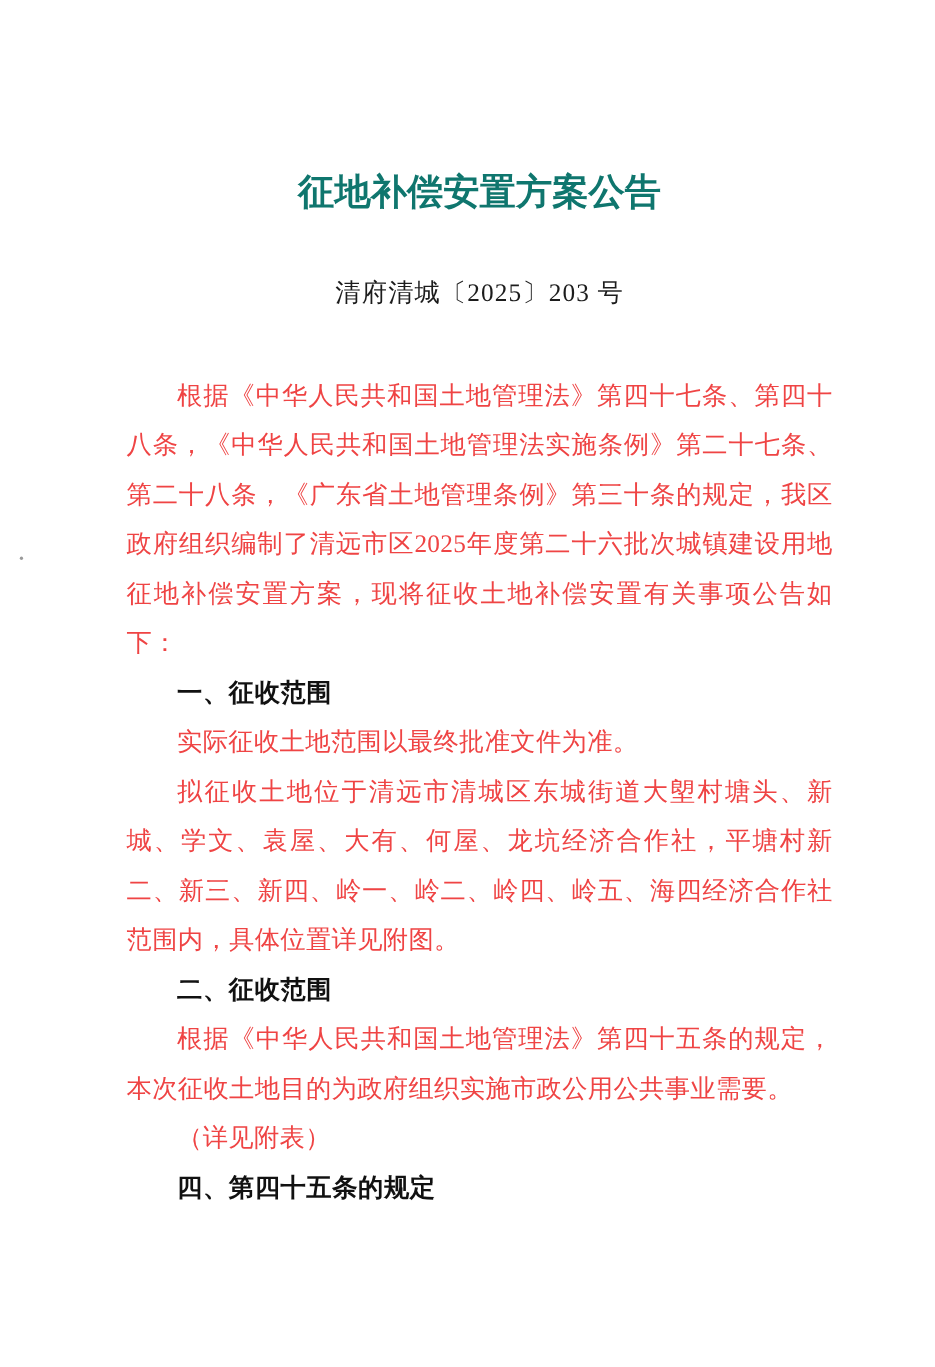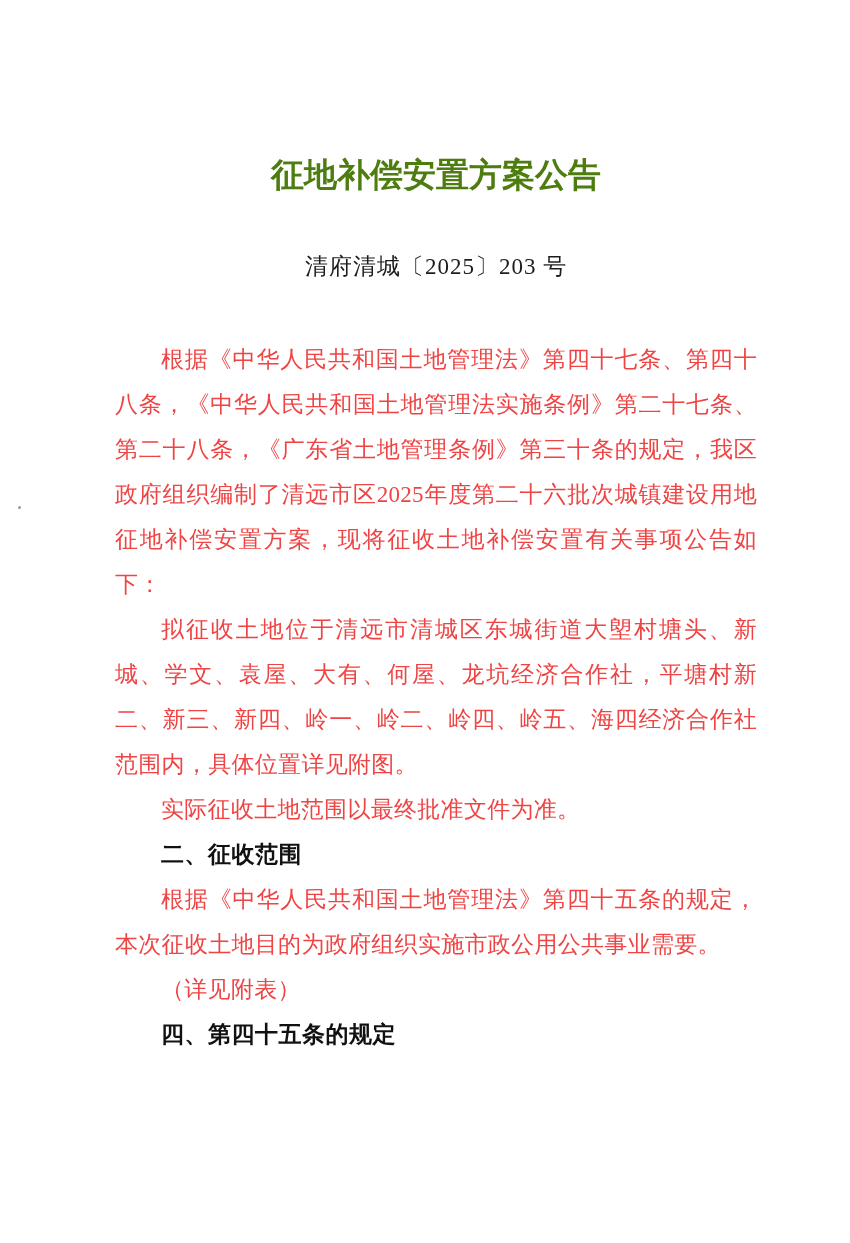--- a/index.html
+++ b/index.html
@@ -21,21 +21,21 @@
     left: 115px;
     top: 0;
     width: 642px;
   }
   .doc-title {
     margin: 152px 0 0 0;
     font-size: 33px;
     line-height: 46px;
     font-weight: 700;
     text-align: center;
-    color: #4d7c0f;
+    color: #0f766e;
     letter-spacing: 0px;
     font-family: "Liberation Serif", "DejaVu Serif", serif;
   }
   .doc-number {
     margin: 52px 0 0 0;
     font-size: 23px;
     line-height: 34px;
     text-align: center;
     color: #1c1c1c;
     letter-spacing: 1px;
@@ -82,24 +82,25 @@
   <div class="content">
 
     <h1 class="doc-title">征地补偿安置方案公告</h1>
 
     <div class="doc-number">清府清城〔2025〕203 号</div>
 
     <div class="body-block">
 
       <p class="para">根据《中华人民共和国土地管理法》第四十七条、第四十八条，《中华人民共和国土地管理法实施条例》第二十七条、第二十八条，《广东省土地管理条例》第三十条的规定，我区政府组织编制了清远市区2025年度第二十六批次城镇建设用地征地补偿安置方案，现将征收土地补偿安置有关事项公告如下：</p>
 
+      <p class="heading">一、征收范围</p>
+
+      <p class="para">实际征收土地范围以最终批准文件为准。</p>
 
       <p class="para">拟征收土地位于清远市清城区东城街道大塱村塘头、新城、学文、袁屋、大有、何屋、龙坑经济合作社，平塘村新二、新三、新四、岭一、岭二、岭四、岭五、海四经济合作社范围内，具体位置详见附图。</p>
-
-      <p class="para">实际征收土地范围以最终批准文件为准。</p>
 
       <p class="heading">二、征收范围</p>
 
       <p class="para">根据《中华人民共和国土地管理法》第四十五条的规定，本次征收土地目的为政府组织实施市政公用公共事业需要。</p>
 
 
       <p class="para">（详见附表）</p>
 
       <p class="heading">四、第四十五条的规定</p>
 

